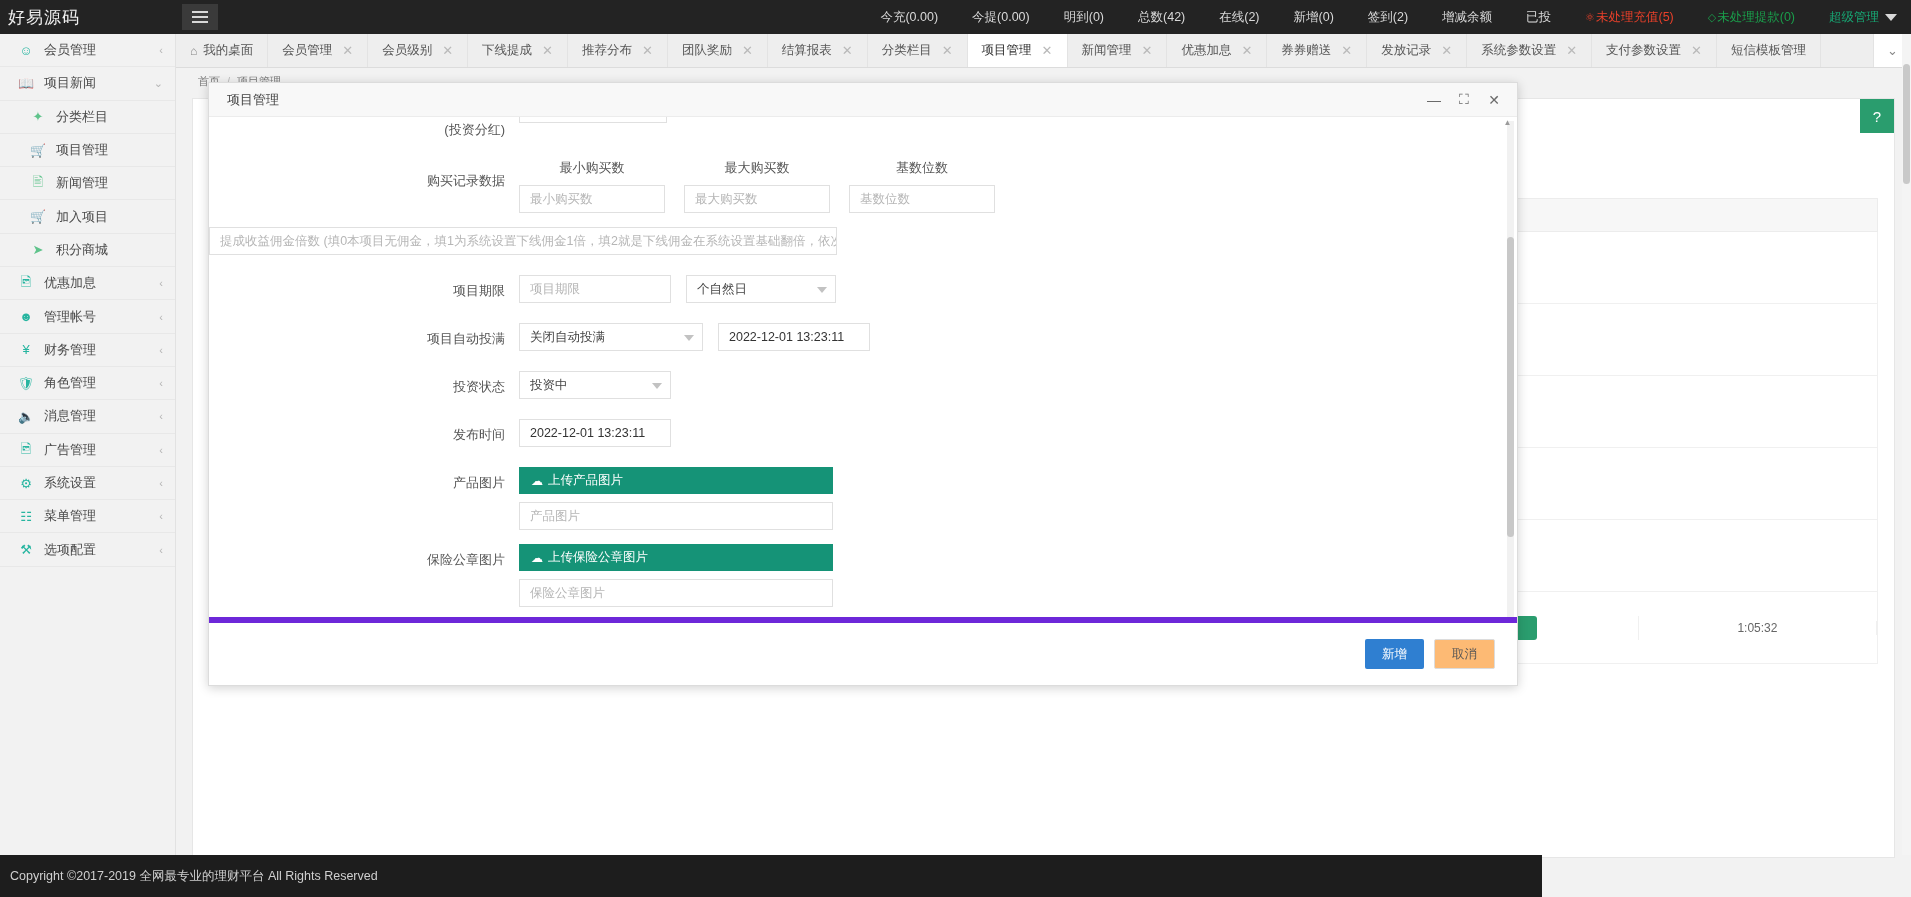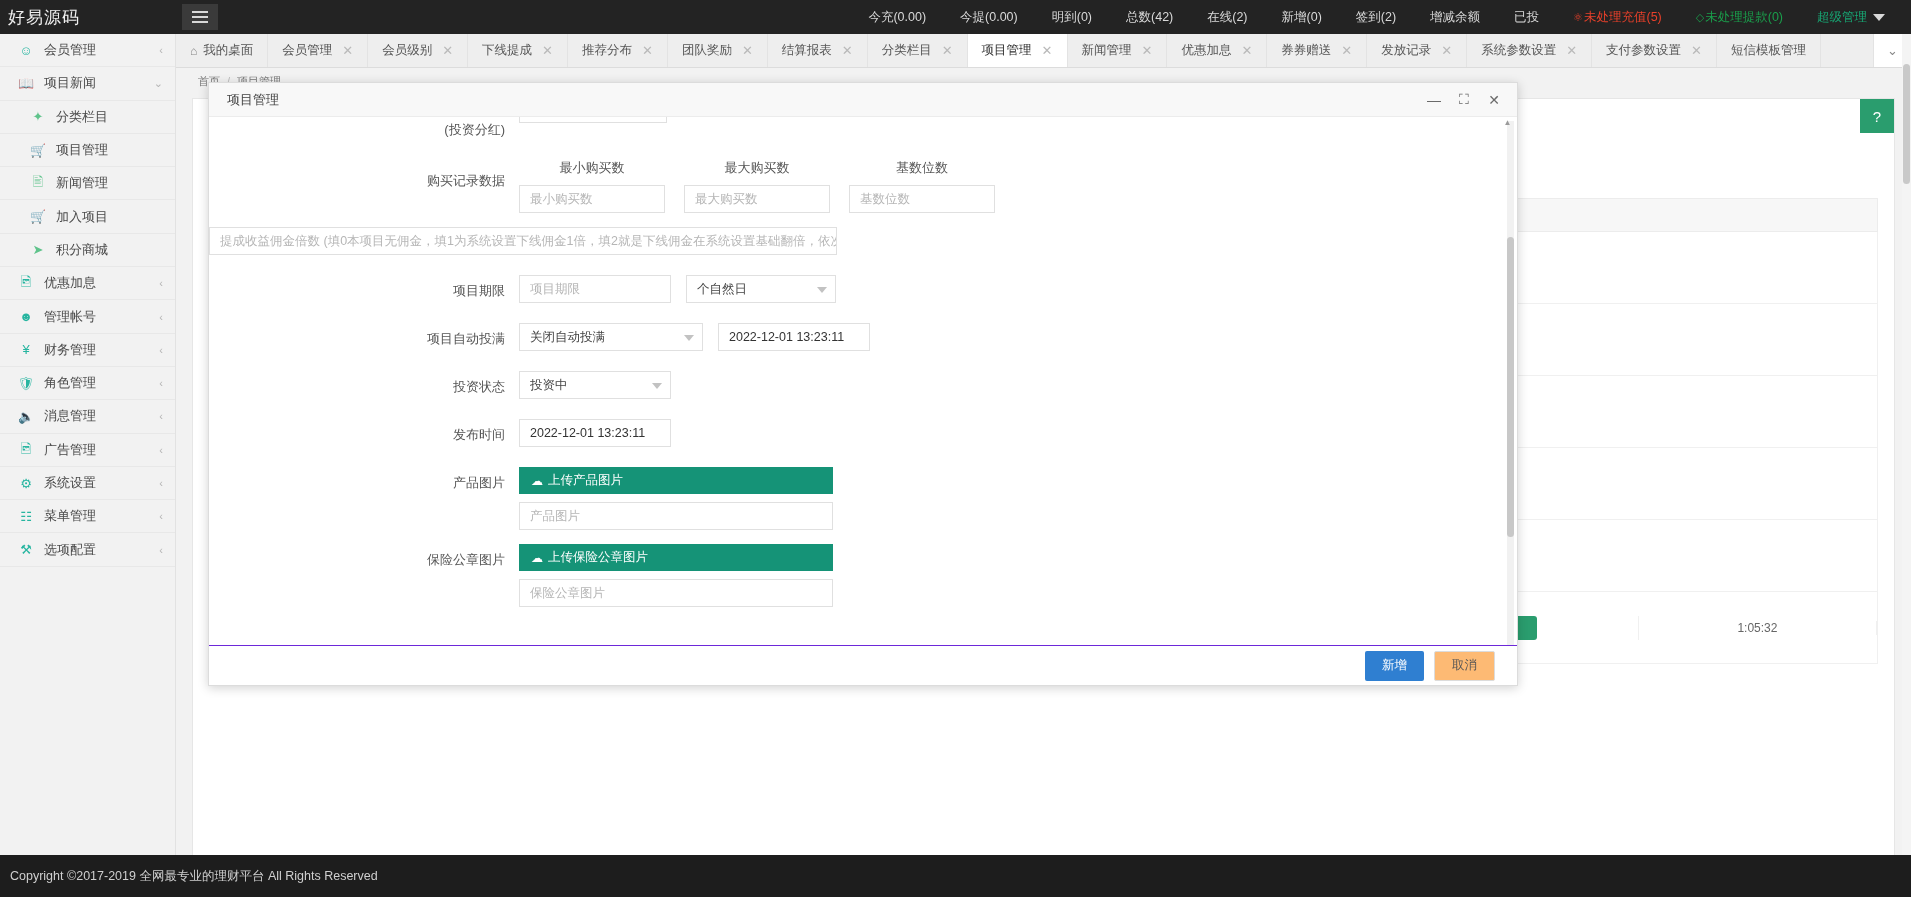--- a/index.html
+++ b/index.html
@@ -39,21 +39,21 @@
     margin-left: 6px;
     cursor: pointer;
   }
   #hamburger span {
     display: block; width: 16px; height: 2px; background: #d8d8d8;
   }
   #topstats {
     flex: 1; height: 34px;
     display: flex; align-items: center; justify-content: flex-end;
     gap: 0px;
-    padding-right: 18px;
+    padding-right: 6px;
   }
   .tstat {
     color: #d9d9d9;
     font-size: 12.5px;
     padding: 0 17px;
     white-space: nowrap;
     cursor: pointer;
   }
   .tstat.red { color: #e8402a; }
   .tstat.green { color: #1a9e4b; }
@@ -191,21 +191,21 @@
   #sidehelp {
     position: absolute; top: 0; right: 0;
     width: 34px; height: 34px; background: #2a9d6e;
     color: #fff; display: flex; align-items: center; justify-content: center;
     font-size: 15px; cursor: pointer;
   }
 
   
   #footer {
     position: absolute; bottom: 0; left: 0;
-    width: 1911px; height: 42px;
+    width: 1542px; height: 42px;
     background: #1d1d1d; color: #cfcfcf;
     display: flex; align-items: center;
     padding-left: 10px; font-size: 12.5px;
     z-index: 60;
   }
 
   
   #modal {
     position: absolute;
     top: 82px; left: 208px;
@@ -290,21 +290,21 @@
     font-size: 13px; color: #555; text-align: center;
   }
   .up-btn {
     background: #159377; color: #fff;
     height: 27px; padding: 0 12px;
     display: inline-flex; align-items: center; gap: 5px;
     font-size: 12.5px; cursor: pointer;
   }
   .cloud-ic { font-size: 12px; }
   #modal-ftr {
-    height: 40px; border-top: 1px solid #6d28d9;
+    height: 68px; border-top: 6px solid #6d28d9;
     display: flex; align-items: center; justify-content: flex-end;
     padding-right: 22px; gap: 10px;
     flex-shrink: 0;
     text-align: right;
   }
   .f-btn {
     height: 30px; padding: 0 17px;
     display: flex; align-items: center;
     font-size: 12.5px; border-radius: 2px; cursor: pointer;
   }

